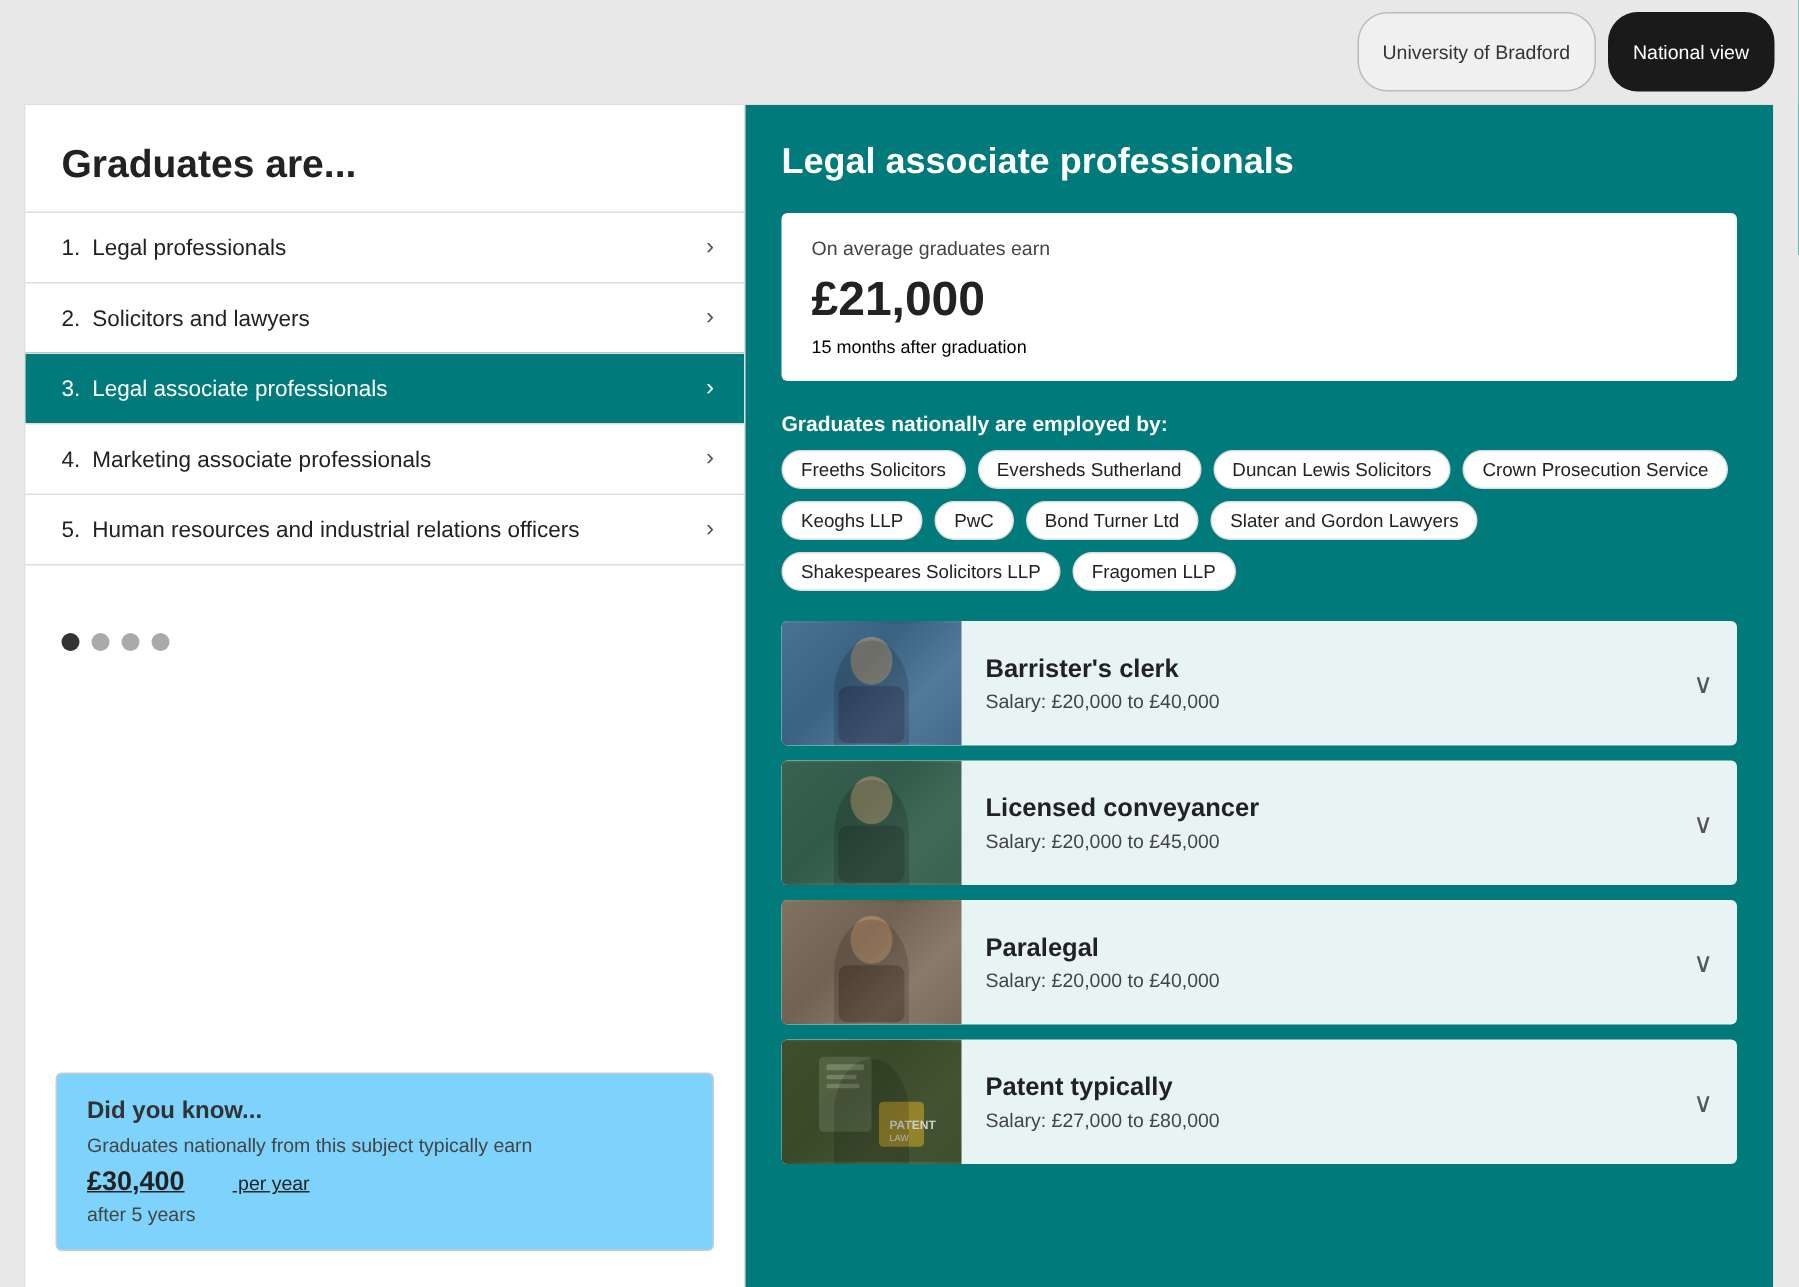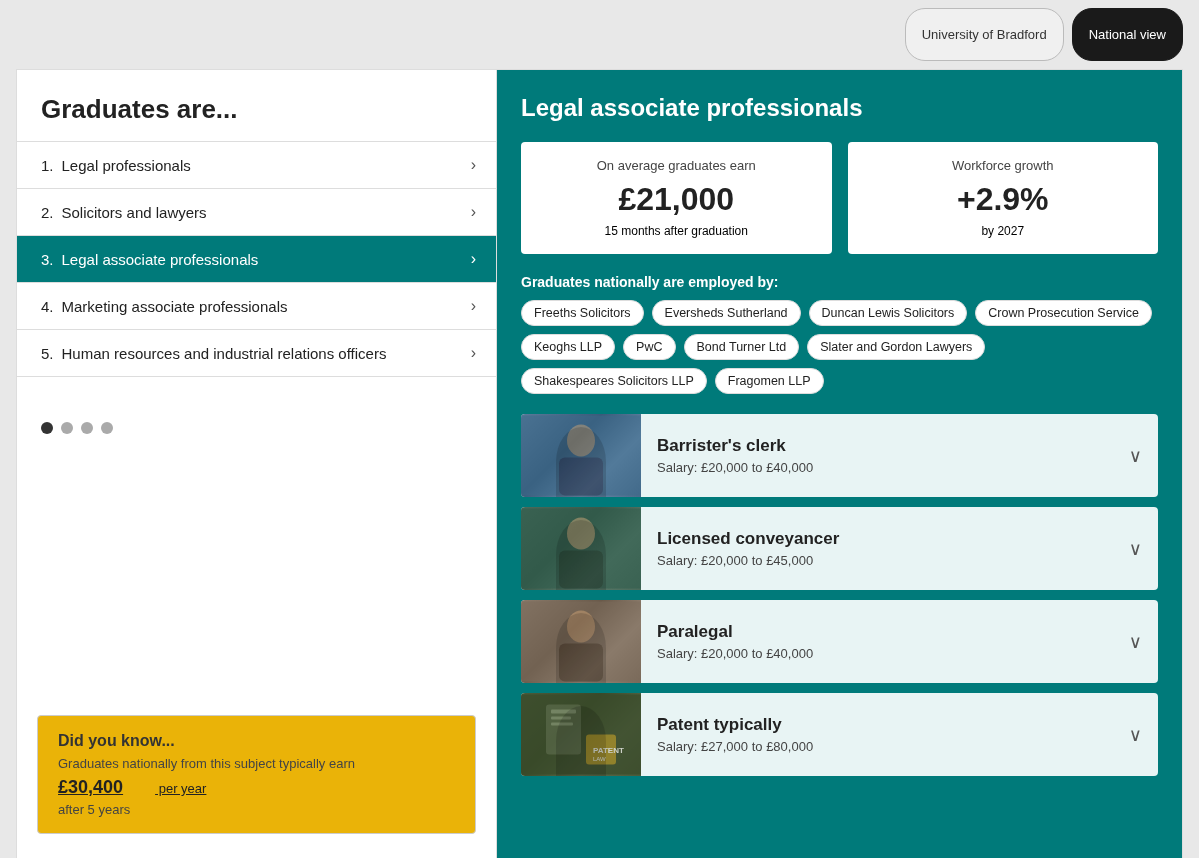--- a/index.html
+++ b/index.html
@@ -123,21 +123,21 @@
     .dot.active {
       background: #333;
     }
 
     
     .did-you-know {
       margin: 0 20px 24px 20px;
       border: 1px solid #ccc;
       border-radius: 4px;
       padding: 16px 20px;
-      background: #eab308;
+      background: #7dd3fc;
     }
     .dyk-title {
       font-size: 16px;
       font-weight: bold;
       margin-bottom: 6px;
       color: #333;
     }
     .dyk-desc {
       font-size: 13px;
       color: #444;
@@ -182,21 +182,21 @@
       gap: 16px;
       margin-bottom: 20px;
     }
 
     .stat-card {
       background: #fff;
       color: #222;
       border-radius: 4px;
       padding: 16px 20px;
       flex: 1;
-      text-align: center;
+      text-align: left;
     }
     .stat-label {
       font-size: 13px;
       color: #444;
       margin-bottom: 8px;
     }
     .stat-value {
       font-size: 32px;
       font-weight: bold;
       color: #222;
@@ -394,25 +394,20 @@
 
   <div class="right-panel">
     <div class="section-title">Legal associate professionals</div>
 
     <div class="stats-row">
       <div class="stat-card">
         <div class="stat-label">On average graduates earn</div>
         <div class="stat-value">£21,000</div>
         <div class="stat-sub">15 months after graduation</div>
       </div>
-      <div class="stat-card">
-        <div class="stat-label">Workforce growth</div>
-        <div class="stat-value">+2.9%</div>
-        <div class="stat-sub">by 2027</div>
-      </div>
     </div>
 
     <div class="employers-label">Graduates nationally are employed by:</div>
     <div class="tags-container">
       <span class="tag">Freeths Solicitors</span>
       <span class="tag">Eversheds Sutherland</span>
       <span class="tag">Duncan Lewis Solicitors</span>
       <span class="tag">Crown Prosecution Service</span>
       <span class="tag">Keoghs LLP</span>
       <span class="tag">PwC</span>

